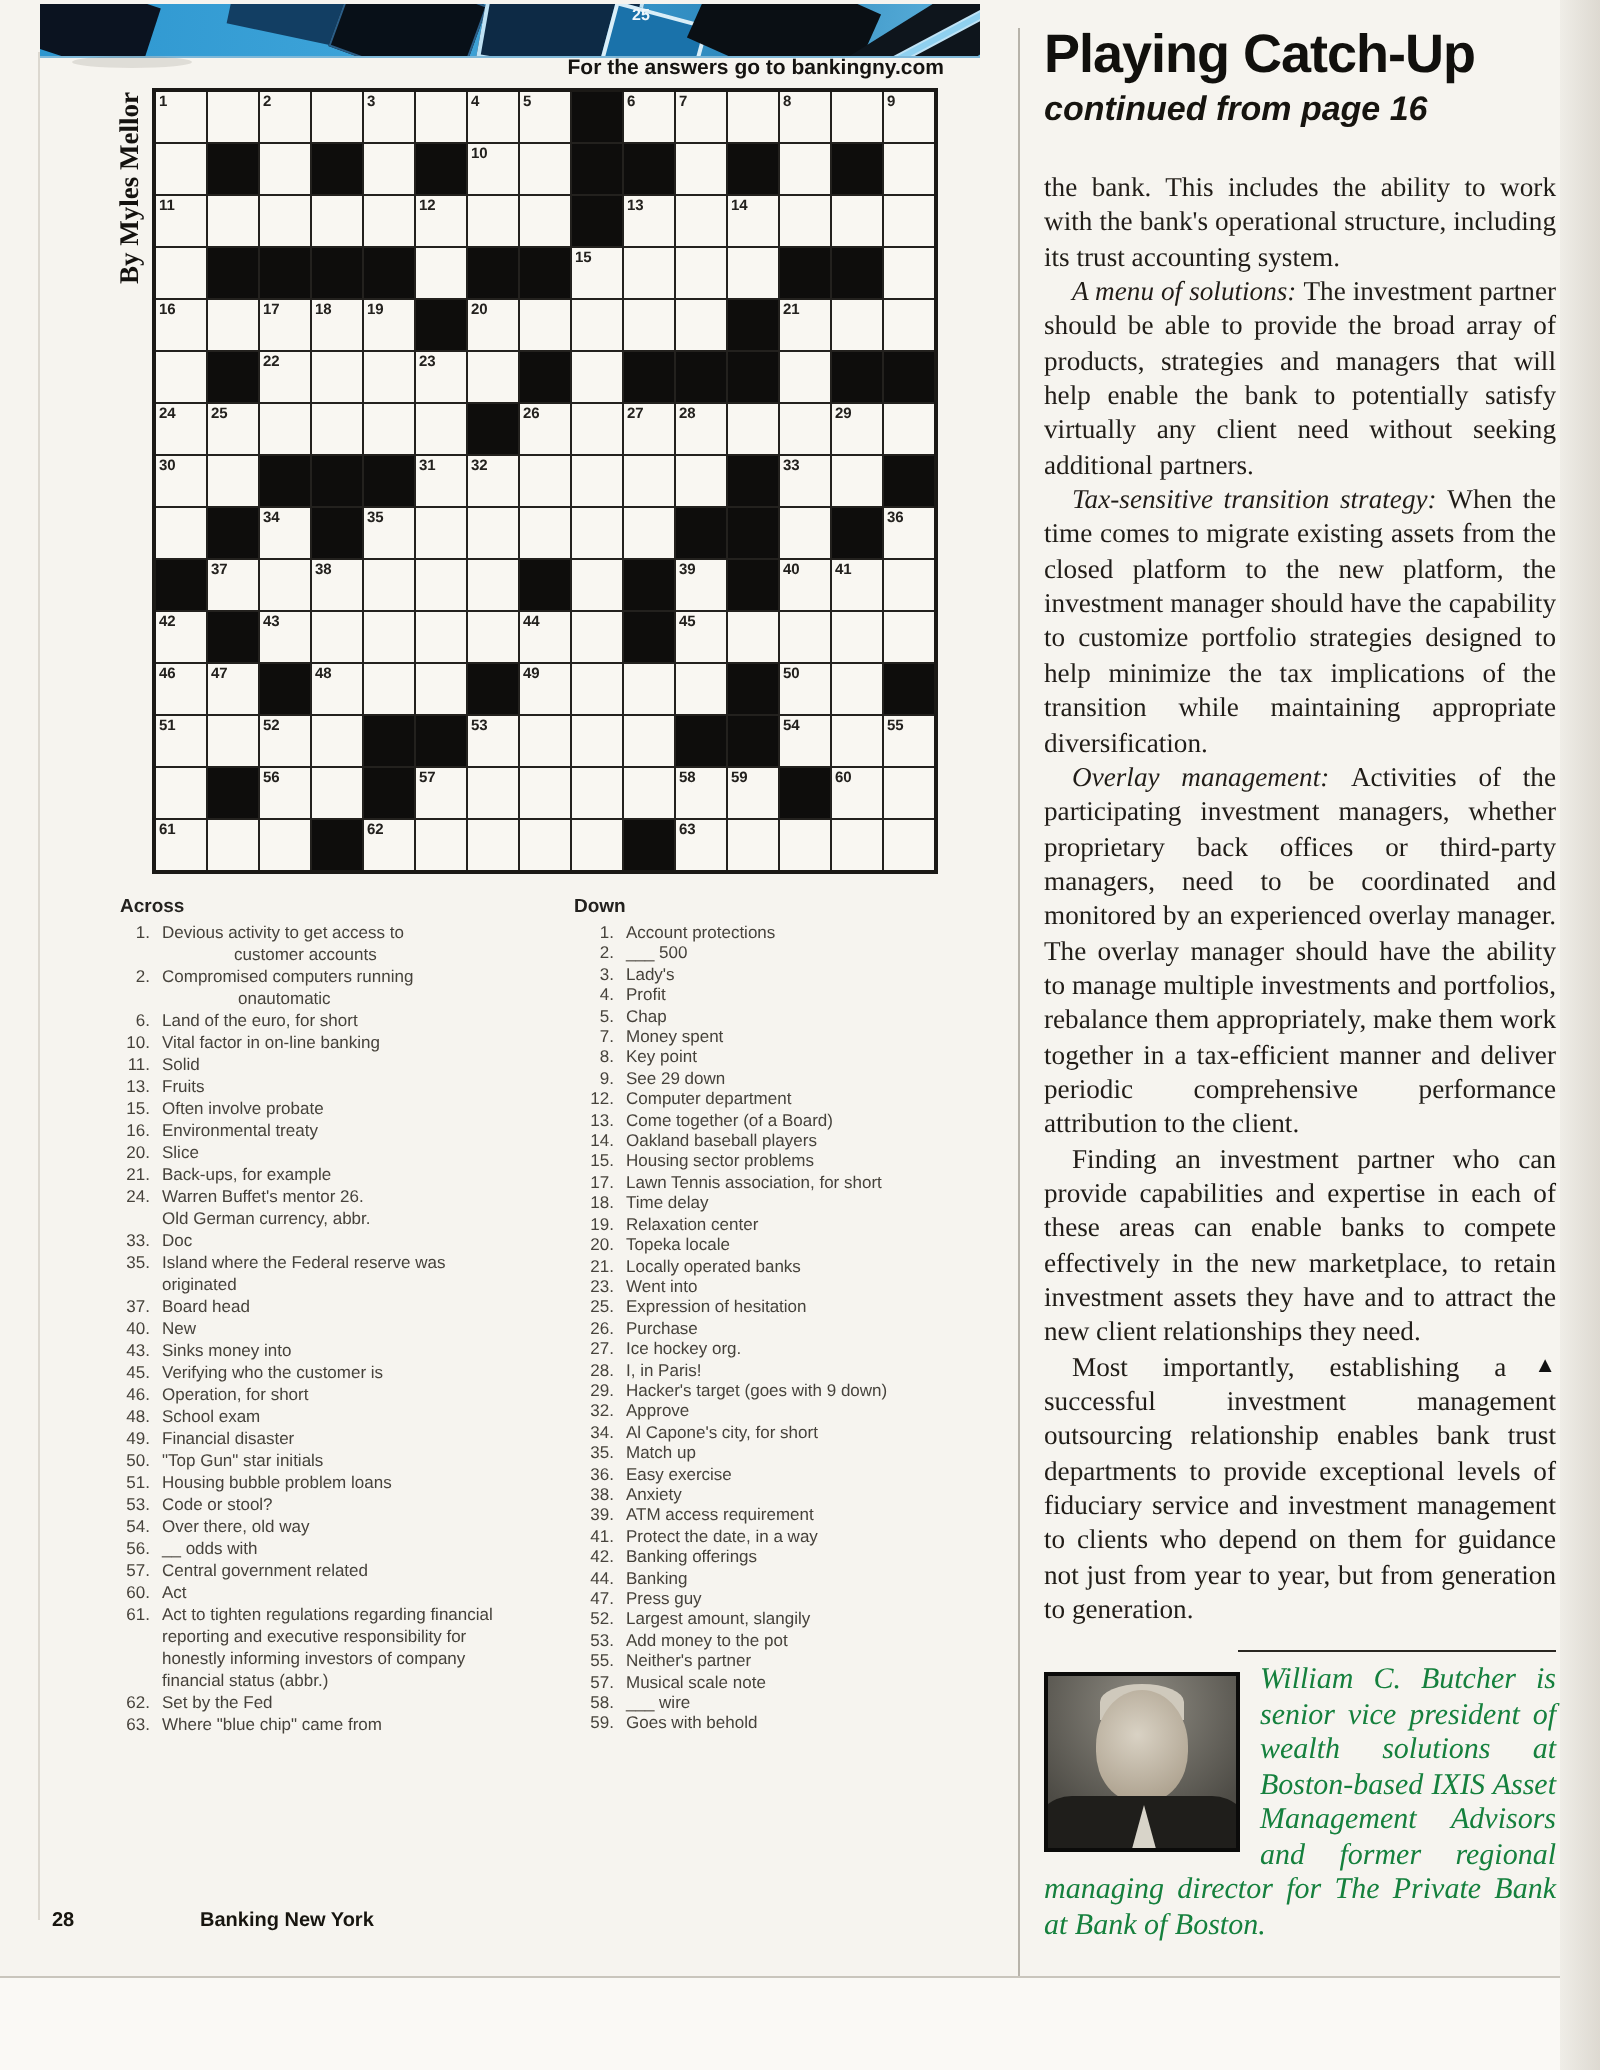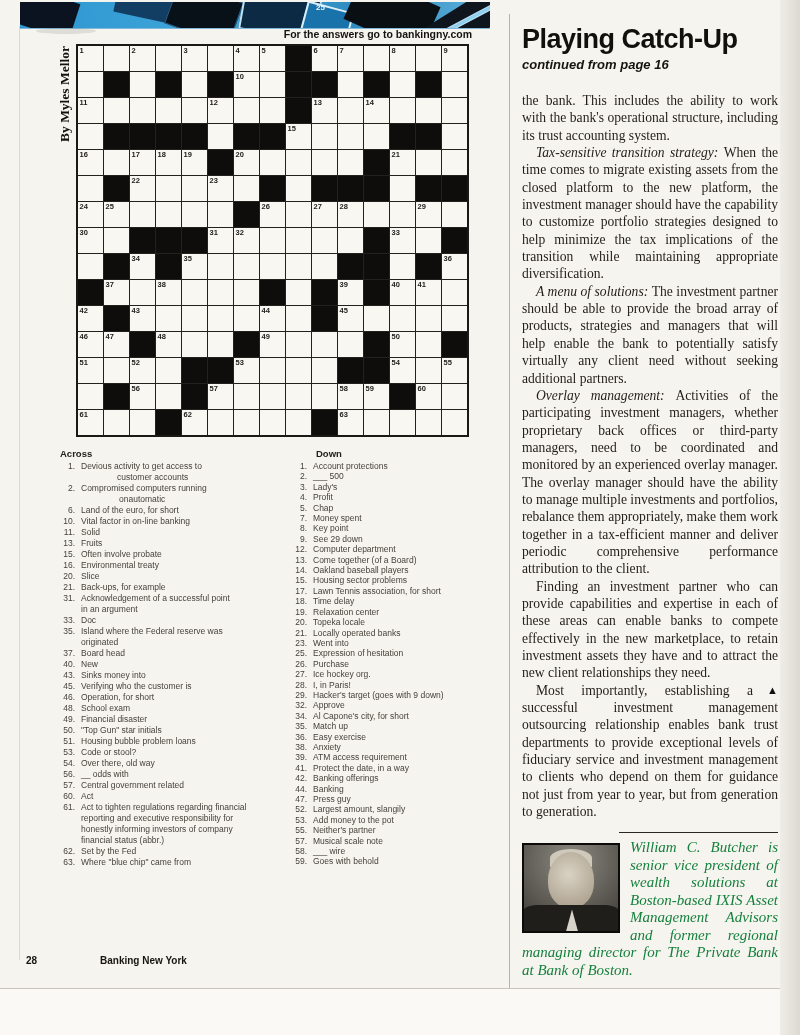--- a/index.html
+++ b/index.html
@@ -19,44 +19,44 @@
   
   .grid{position:absolute;left:76px;top:44px;display:grid;grid-template-columns:repeat(15,25px);grid-template-rows:repeat(15,25px);gap:1px;background:#23211e;border:2px solid #1b1916;}
   .cell{position:relative;}
   .cell.w{background:#f9f7f2;}
   .cell.b{background:#0e0d0c;}
   .cell .num{position:absolute;left:1.5px;top:0.5px;font-size:7.5px;font-weight:700;color:#23211e;line-height:8px;}
 
   
   .clues-hdr{position:absolute;font-size:9.5px;font-weight:700;color:#23211e;}
   #across-hdr{left:60px;top:448px;}
-  #down-hdr{left:287px;top:448px;margin-left:29px;}
+  #down-hdr{left:287px;top:448px;}
   .clue-col{position:absolute;top:461px;}
   #across-list{left:56px;width:226px;}
   #down-list{left:283px;width:226px;}
   .clue{display:flex;color:#46423b;}
   #across-list .clue{font-size:8.5px;line-height:11px;}
   #down-list .clue{font-size:8.5px;line-height:10.4px;white-space:nowrap;}
   .cn{flex:none;text-align:right;}
   #across-list .cn{width:19px;}
   #down-list .cn{width:24px;}
   .ct{margin-left:6px;}
 
   
   .vdivider{position:absolute;left:509px;top:14px;width:1px;height:974px;background:#b7b3aa;}
   .left-scan{position:absolute;left:19px;top:26px;width:1px;height:934px;background:#dcd8d0;}
   .bottom-line{position:absolute;left:0;top:988px;width:800px;height:1px;background:#c9c5bc;}
   .bottom-strip{position:absolute;left:0;top:989px;width:800px;height:46px;background:#faf9f5;}
   .right-edge{position:absolute;left:780px;top:0;width:20px;height:1035px;background:linear-gradient(90deg,#efede7,#ddd9d1);}
   .smudge{position:absolute;left:36px;top:28px;width:60px;height:6px;border-radius:50%;background:rgba(120,115,105,.18);}
 
   
-  .article{position:absolute;left:522px;top:24px;width:256px;}
+  .article{position:absolute;left:522px;top:12px;width:256px;}
   .a-title{font-size:27px;font-weight:700;letter-spacing:-0.5px;color:#11100d;line-height:30px;}
-  .a-sub{font-size:13px;font-weight:700;font-style:italic;color:#16140f;margin-top:3px;}
+  .a-sub{font-size:17px;font-weight:700;font-style:italic;color:#16140f;margin-top:3px;}
   .a-body{margin-top:20px;font-family:"Liberation Serif",serif;font-size:13.6px;line-height:17.35px;color:#211d18;text-align:justify;}
   .a-body p{margin:0;}
   .a-body p.ind{text-indent:14px;}
   .tri{float:right;font-size:11px;line-height:17px;color:#111;}
   .bio-rule{margin:12px 0 6px 97px;width:159px;border-top:1.5px solid #2a2722;}
   .bio{font-family:Liberation Serif, serif;font-style:italic;font-size:15px;line-height:17.5px;color:#15803d;text-align:justify;}
   .photo{float:left;width:94px;height:86px;border:2.5px solid #0b0b0a;margin:4px 10px 2px 0;position:relative;overflow:hidden;background:radial-gradient(circle at 50% 18%,#8e8b82,#4d4b45 75%);}
   .photo .head{position:absolute;left:24px;top:7px;width:46px;height:56px;border-radius:50% 50% 45% 45%;background:radial-gradient(circle at 45% 40%,#d9d2c4,#ab9f8c 85%);}
   .photo .hair{position:absolute;left:26px;top:4px;width:42px;height:18px;border-radius:50% 50% 0 0;background:#cfc9bc;}
   .photo .shoulders{position:absolute;left:-8px;bottom:-6px;width:110px;height:32px;border-radius:20px 20px 0 0;background:#1f1e1b;}
@@ -501,24 +501,24 @@
           <div>Slice</div>
         </div>
       </div>
       <div class="clue">
         <div class="cn">21.</div>
         <div class="ct">
           <div>Back-ups, for example</div>
         </div>
       </div>
       <div class="clue">
-        <div class="cn">31.</div>
-        <div class="ct">
-          <div>Acknowledgement of a successful point</div>
-          <div>in an argument</div>
+        <div class="cn">24.</div>
+        <div class="ct">
+          <div>Warren Buffet's mentor 26.</div>
+          <div>Old German currency, abbr.</div>
         </div>
       </div>
       <div class="clue">
         <div class="cn">33.</div>
         <div class="ct">
           <div>Doc</div>
         </div>
       </div>
       <div class="clue">
         <div class="cn">35.</div>
@@ -793,22 +793,22 @@
     </div>
 
   <div class="vdivider"></div>
   <div class="left-scan"></div>
 
   <div class="article">
     <div class="a-title">Playing Catch-Up</div>
     <div class="a-sub">continued from page 16</div>
     <div class="a-body" id="article-body">
         <p class="">the bank. This includes the ability to work with the bank's operational structure, including its trust accounting system.</p>
+        <p class="ind"><i>A menu of solutions: </i>The investment partner should be able to provide the broad array of products, strategies and managers that will help enable the bank to potentially satisfy virtually any client need without seeking additional partners.</p>
         <p class="ind"><i>Tax-sensitive transition strategy: </i>When the time comes to migrate existing assets from the closed platform to the new platform, the investment manager should have the capability to customize portfolio strategies designed to help minimize the tax implications of the transition while maintaining appropriate diversification.</p>
-        <p class="ind"><i>A menu of solutions: </i>The investment partner should be able to provide the broad array of products, strategies and managers that will help enable the bank to potentially satisfy virtually any client need without seeking additional partners.</p>
         <p class="ind"><i>Overlay management: </i>Activities of the participating investment managers, whether proprietary back offices or third-party managers, need to be coordinated and monitored by an experienced overlay manager. The overlay manager should have the ability to manage multiple investments and portfolios, rebalance them appropriately, make them work together in a tax-efficient manner and deliver periodic comprehensive performance attribution to the client.</p>
         <p class="ind">Finding an investment partner who can provide capabilities and expertise in each of these areas can enable banks to compete effectively in the new marketplace, to retain investment assets they have and to attract the new client relationships they need.</p>
         <p class="ind"><span class="tri">▲</span>Most importantly, establishing a successful investment management outsourcing relationship enables bank trust departments to provide exceptional levels of fiduciary service and investment management to clients who depend on them for guidance not just from year to year, but from generation to generation.</p>
       </div>
     <div class="bio-rule"></div>
     <div class="bio">
       <div class="photo">
         <div class="hair"></div>
         <div class="head"></div>
         <div class="shoulders"></div>

